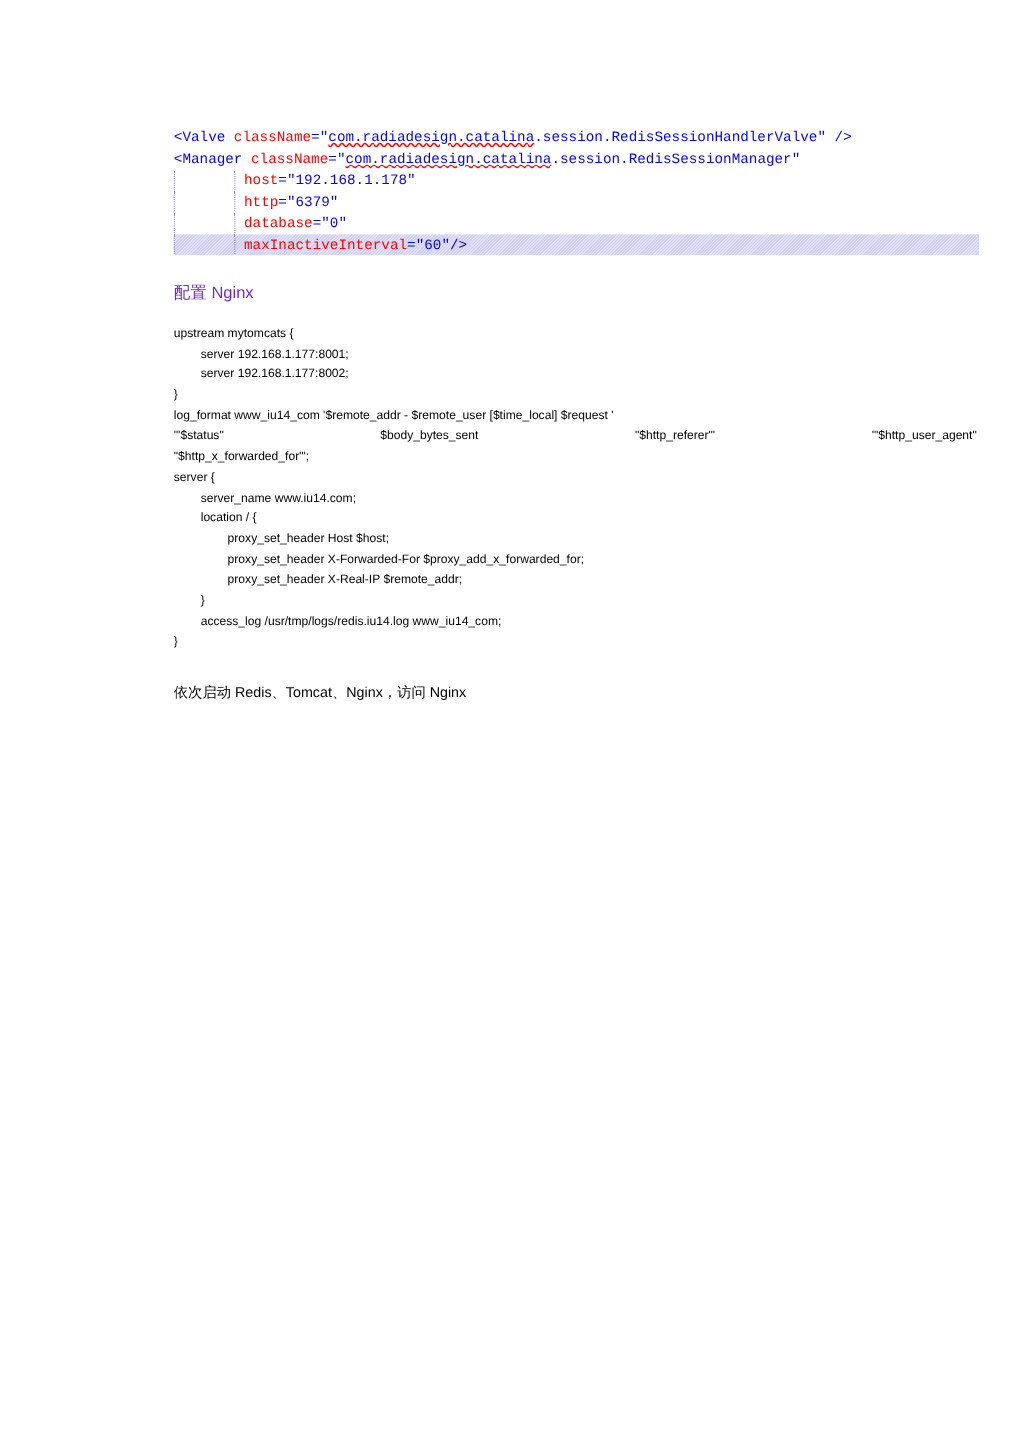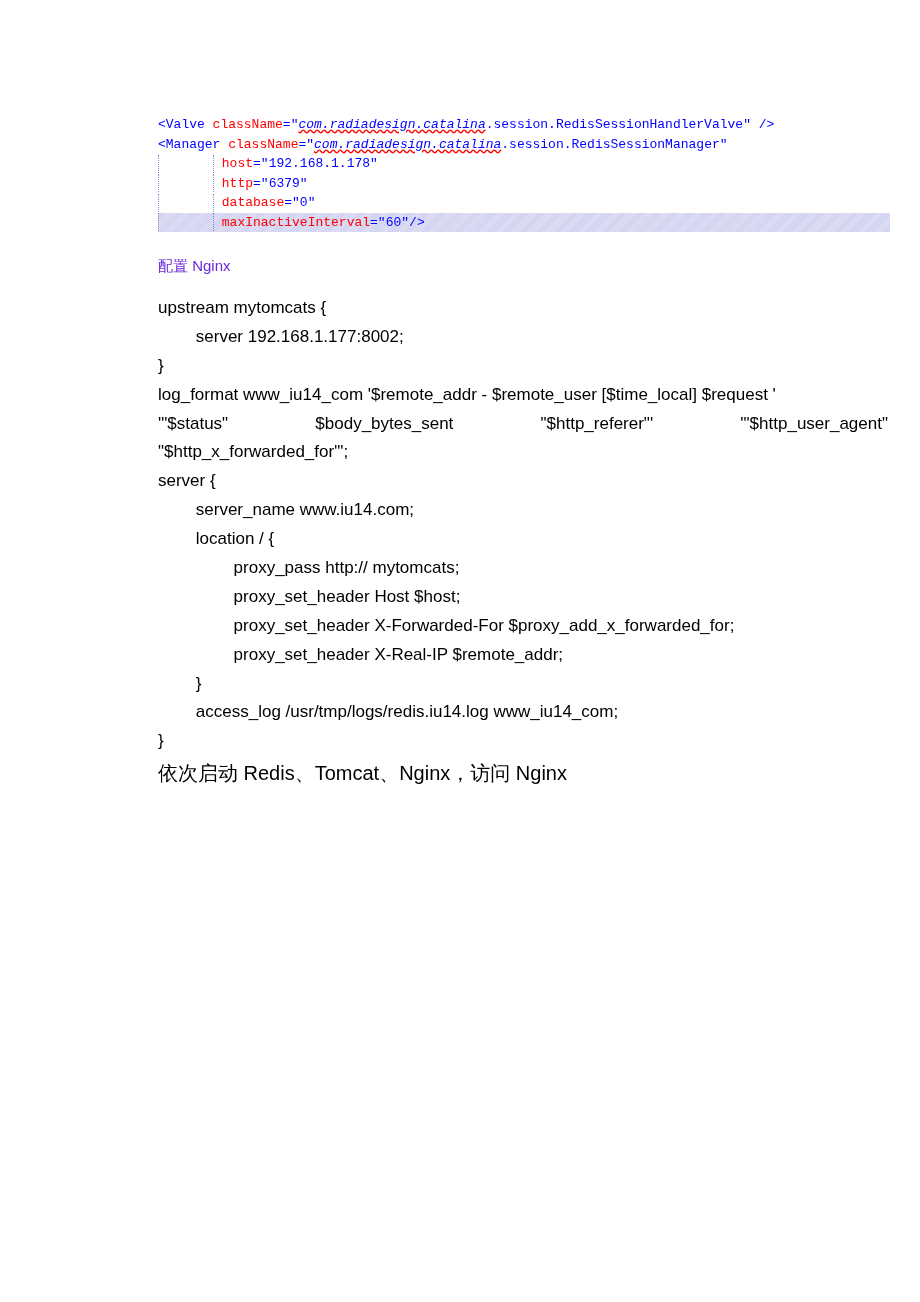--- a/index.html
+++ b/index.html
@@ -17,21 +17,21 @@
     .code-block {
       font-family: "Courier New", monospace;
       font-size: 13px;
       line-height: 1.5;
       white-space: pre;
       margin-bottom: 25px;
     }
     .code-block .tag { color: #0000ff; }
     .code-block .attr { color: #ff0000; }
     .code-block .val { color: #0000ff; }
-    .code-block .link { color: #0000ff; text-decoration: underline red wavy; font-style: italic; }
+    .code-block .link { color: #0000ff; text-decoration: underline red wavy; }
     .indent-box {
       display: inline-block;
       width: 56px;
       border-left: 1px dotted #8888cc;
       border-right: 1px dotted #8888cc;
       height: 18px;
       vertical-align: middle;
       box-sizing: border-box;
     }
     .highlight-line {
@@ -43,69 +43,69 @@
         #e0e0f5 2px
       );
       display: block;
     }
     .heading {
       font-size: 15px;
       margin-bottom: 18px;
       color: #6d28d9;
     }
     .config-block {
-      font-size: 17px;
+      font-size: 11px;
       line-height: 1.7;
       color: #000;
-      margin-bottom: 4px;
+      margin-bottom: 28px;
     }
     .config-line {
       display: block;
     }
     .justified {
       display: flex;
       justify-content: space-between;
       width: 730px;
     }
     .justified span {
       white-space: nowrap;
     }
     .end-text {
-      font-size: 20px;
+      font-size: 13px;
       color: #000;
     }
   </style>
 </head>
 <body>
 
 <div class="code-block"><span><span class="tag">&lt;Valve </span><span class="attr">className</span><span class="tag">=</span><span class="val">"</span><span class="link">com.radiadesign.catalina</span><span class="val">.session.RedisSessionHandlerValve"</span><span class="tag"> /&gt;</span></span>
 <span><span class="tag">&lt;Manager </span><span class="attr">className</span><span class="tag">=</span><span class="val">"</span><span class="link">com.radiadesign.catalina</span><span class="val">.session.RedisSessionManager"</span></span>
 <span><span class="indent-box"></span> <span class="attr">host</span><span class="tag">=</span><span class="val">"192.168.1.178"</span></span>
 <span><span class="indent-box"></span> <span class="attr">http</span><span class="tag">=</span><span class="val">"6379"</span></span>
 <span><span class="indent-box"></span> <span class="attr">database</span><span class="tag">=</span><span class="val">"0"</span></span>
 <span class="highlight-line"><span class="indent-box"></span> <span class="attr">maxInactiveInterval</span><span class="tag">=</span><span class="val">"60"</span><span class="tag">/&gt;</span></span></div>
 
 <div class="heading">配置 Nginx</div>
 
 <div class="config-block">
 <span class="config-line" style="white-space:pre">upstream mytomcats {</span>
+<span class="config-line" style="white-space:pre">        server 192.168.1.177:8001;</span>
 <span class="config-line" style="white-space:pre">        server 192.168.1.177:8002;</span>
 <span class="config-line" style="white-space:pre">}</span>
 <span class="config-line" style="white-space:pre">log_format www_iu14_com '$remote_addr - $remote_user [$time_local] $request '</span>
 <span class="config-line justified">
   <span>'"$status"</span>
   <span>$body_bytes_sent</span>
   <span>"$http_referer"'</span>
   <span>'"$http_user_agent"</span>
 </span>
 <span class="config-line" style="white-space:pre">"$http_x_forwarded_for"';</span>
 <span class="config-line" style="white-space:pre">server {</span>
 <span class="config-line" style="white-space:pre">        server_name www.iu14.com;</span>
 <span class="config-line" style="white-space:pre">        location / {</span>
-<span class="config-line" style="white-space:pre">                proxy_pass http:// mytomcats;</span>
 <span class="config-line" style="white-space:pre">                proxy_set_header Host $host;</span>
 <span class="config-line" style="white-space:pre">                proxy_set_header X-Forwarded-For $proxy_add_x_forwarded_for;</span>
 <span class="config-line" style="white-space:pre">                proxy_set_header X-Real-IP $remote_addr;</span>
 <span class="config-line" style="white-space:pre">        }</span>
 <span class="config-line" style="white-space:pre">        access_log /usr/tmp/logs/redis.iu14.log www_iu14_com;</span>
 <span class="config-line" style="white-space:pre">}</span>
 </div>
 
 <div class="end-text">依次启动 Redis、Tomcat、Nginx，访问 Nginx</div>
 

